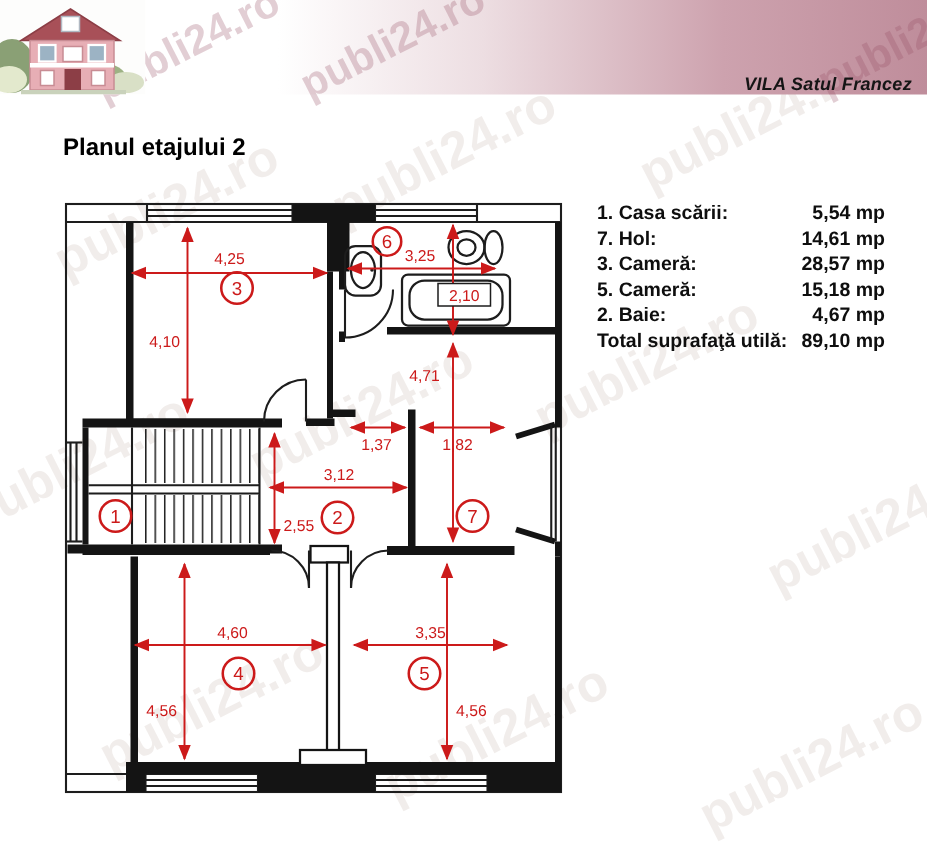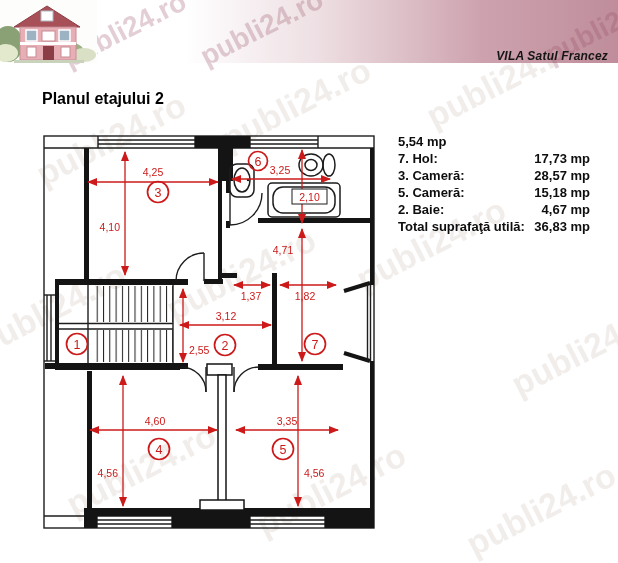--- a/index.html
+++ b/index.html
@@ -85,41 +85,42 @@
     <rect x="61" y="47" width="9" height="10" fill="#ffffff" stroke="#c88c94" stroke-width="1"></rect>
     <rect x="14" y="60" width="70" height="3" fill="#c9d2bb"></rect>
   </svg>
   <div class="banner-title">VILA Satul Francez</div>
 </div>
 
 <div class="page-title">Planul etajului 2</div>
 
 <div class="legend">
   <div class="legend-row">
+    <span>1. Casa scării:</span>
     <span>5,54 mp</span>
   </div>
   <div class="legend-row">
     <span>7. Hol:</span>
-    <span>17,73 mp</span>
+    <span>14,61 mp</span>
   </div>
   <div class="legend-row">
     <span>3. Cameră:</span>
     <span>28,57 mp</span>
   </div>
   <div class="legend-row">
     <span>5. Cameră:</span>
     <span>15,18 mp</span>
   </div>
   <div class="legend-row">
     <span>2. Baie:</span>
     <span>4,67 mp</span>
   </div>
   <div class="legend-total">
     <span>Total suprafaţă utilă:</span>
-    <span>36,83 mp</span>
+    <span>89,10 mp</span>
   </div>
 </div>
 
 <div class="plan-wrap">
 <svg width="346" height="400" viewBox="0 0 346 400">
   <defs>
     <marker id="ah" viewBox="0 0 10 10" refX="9" refY="5" markerWidth="8" markerHeight="8" orient="auto-start-reverse">
       <path d="M0,1 L10,5 L0,9 z" fill="#cc1a1a"></path>
     </marker>
     <pattern id="hatch" width="6.3" height="8" patternUnits="userSpaceOnUse">

